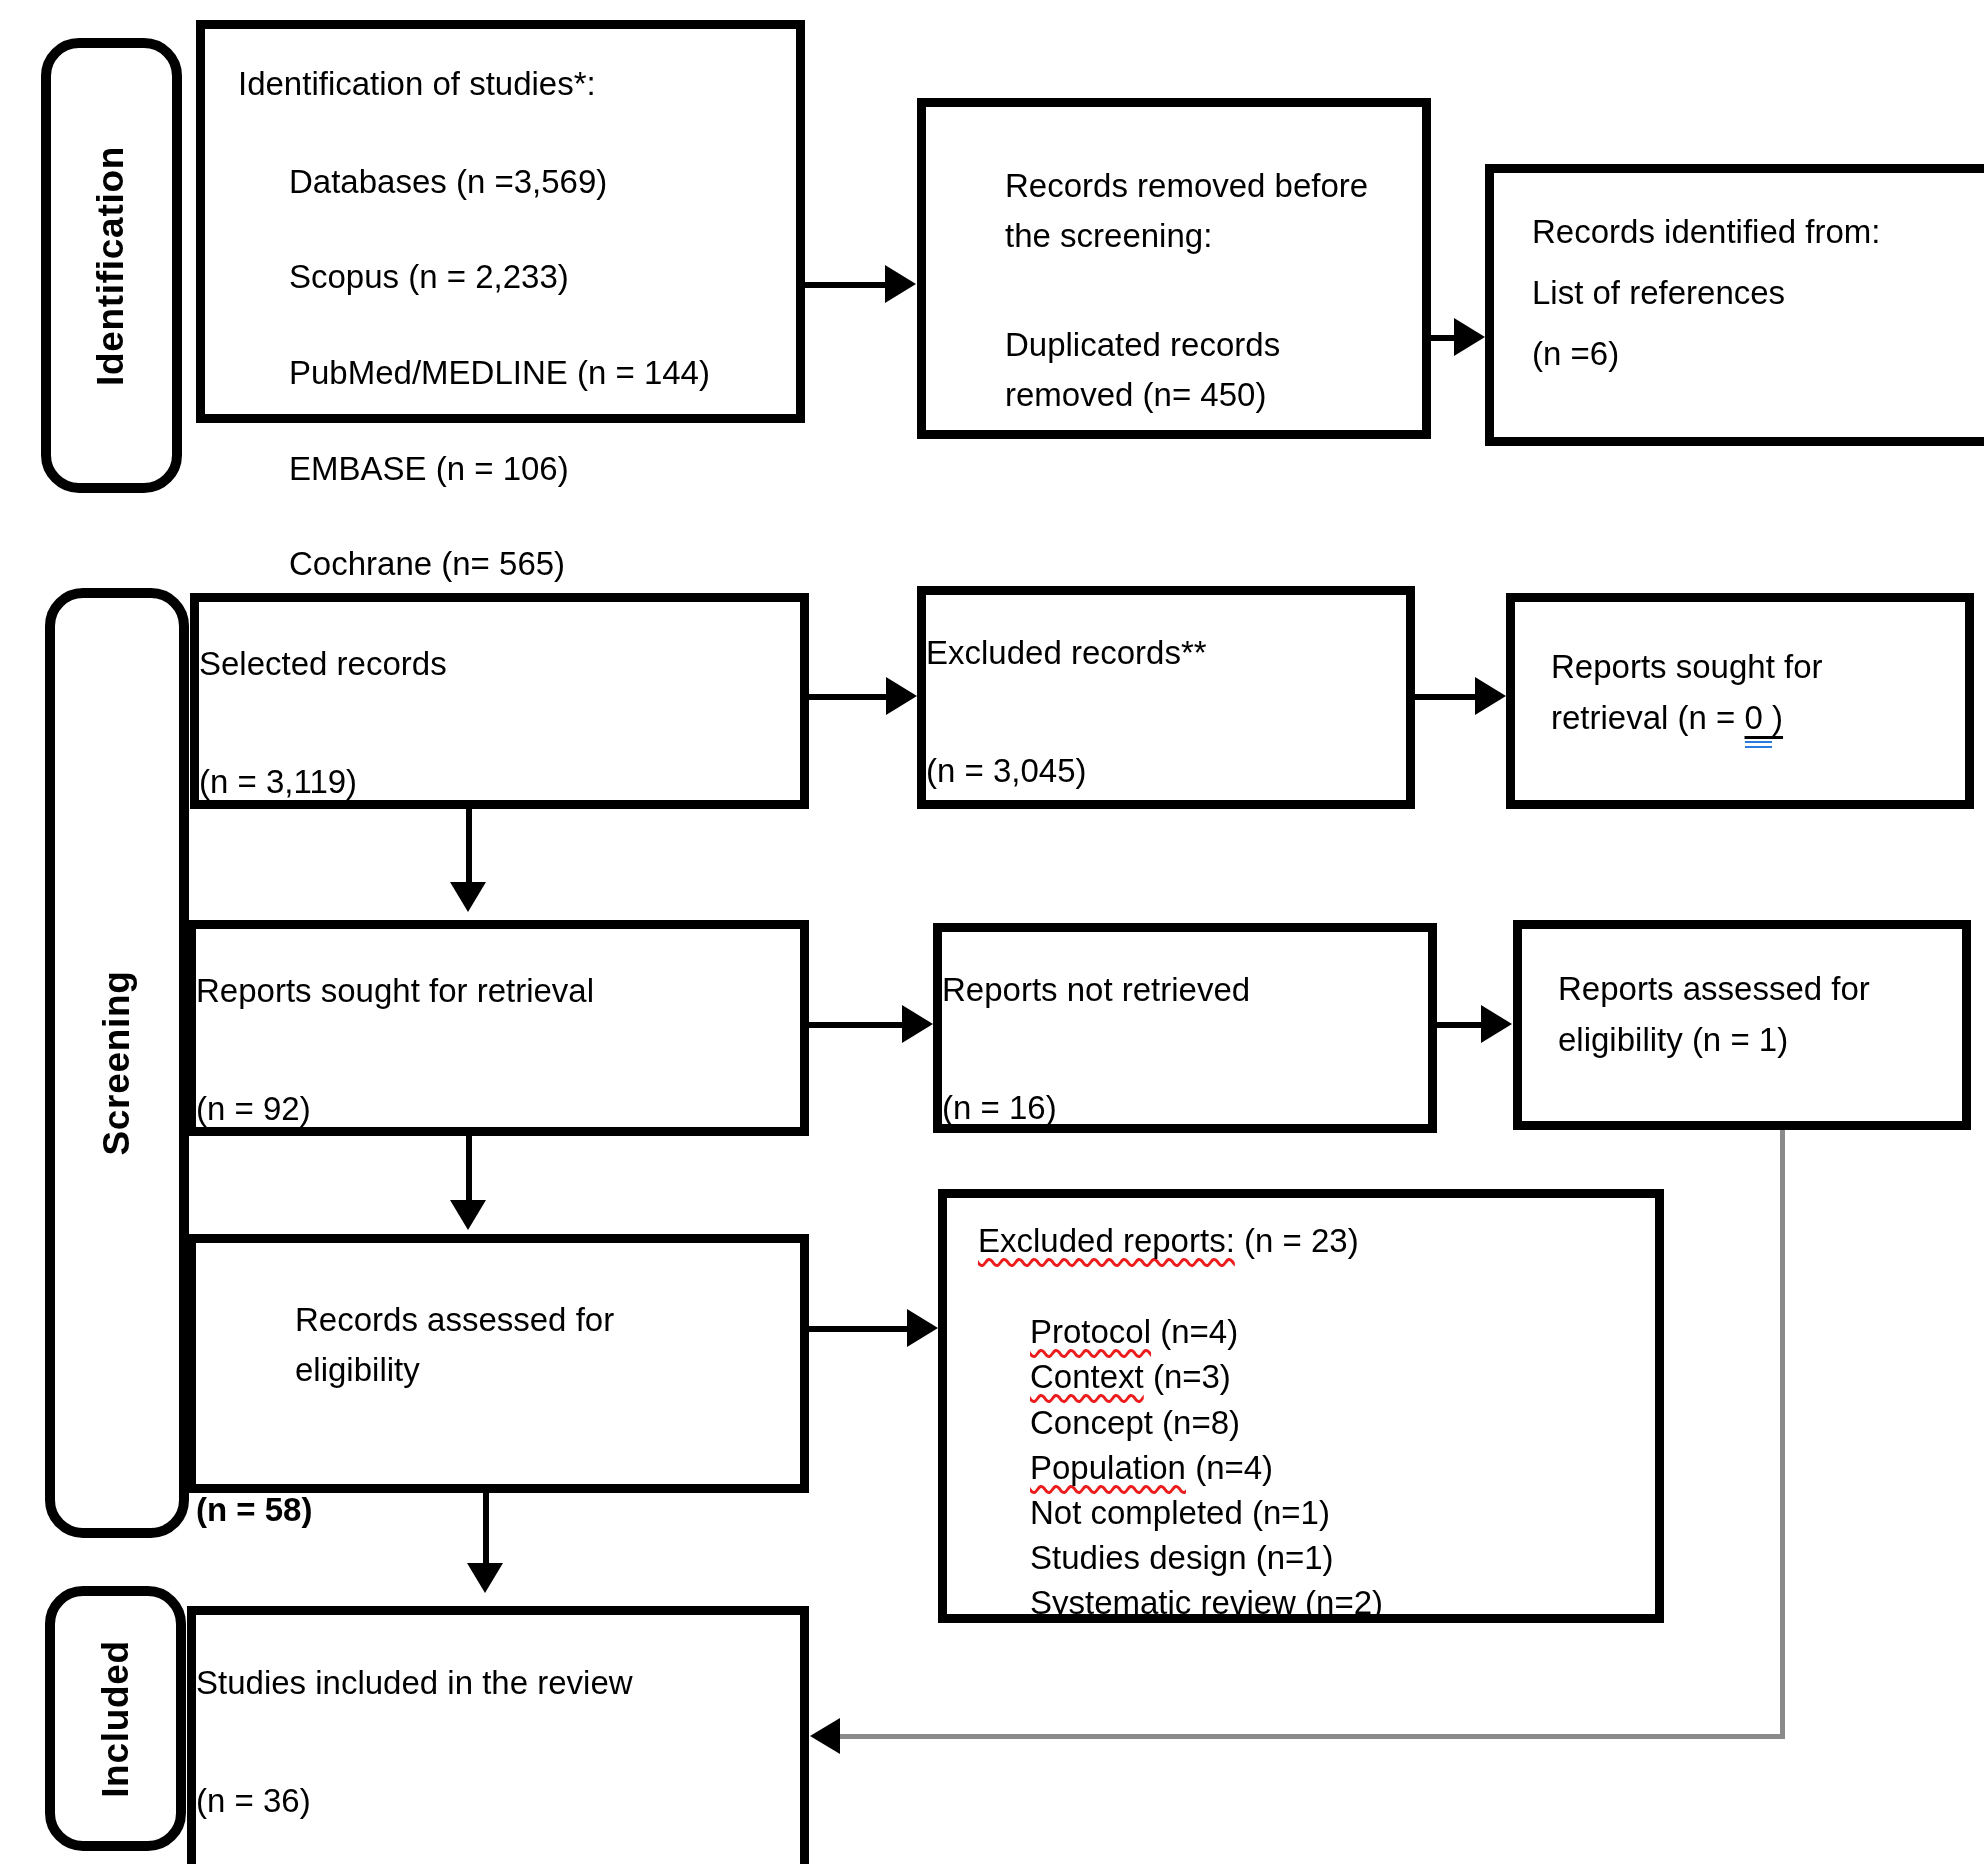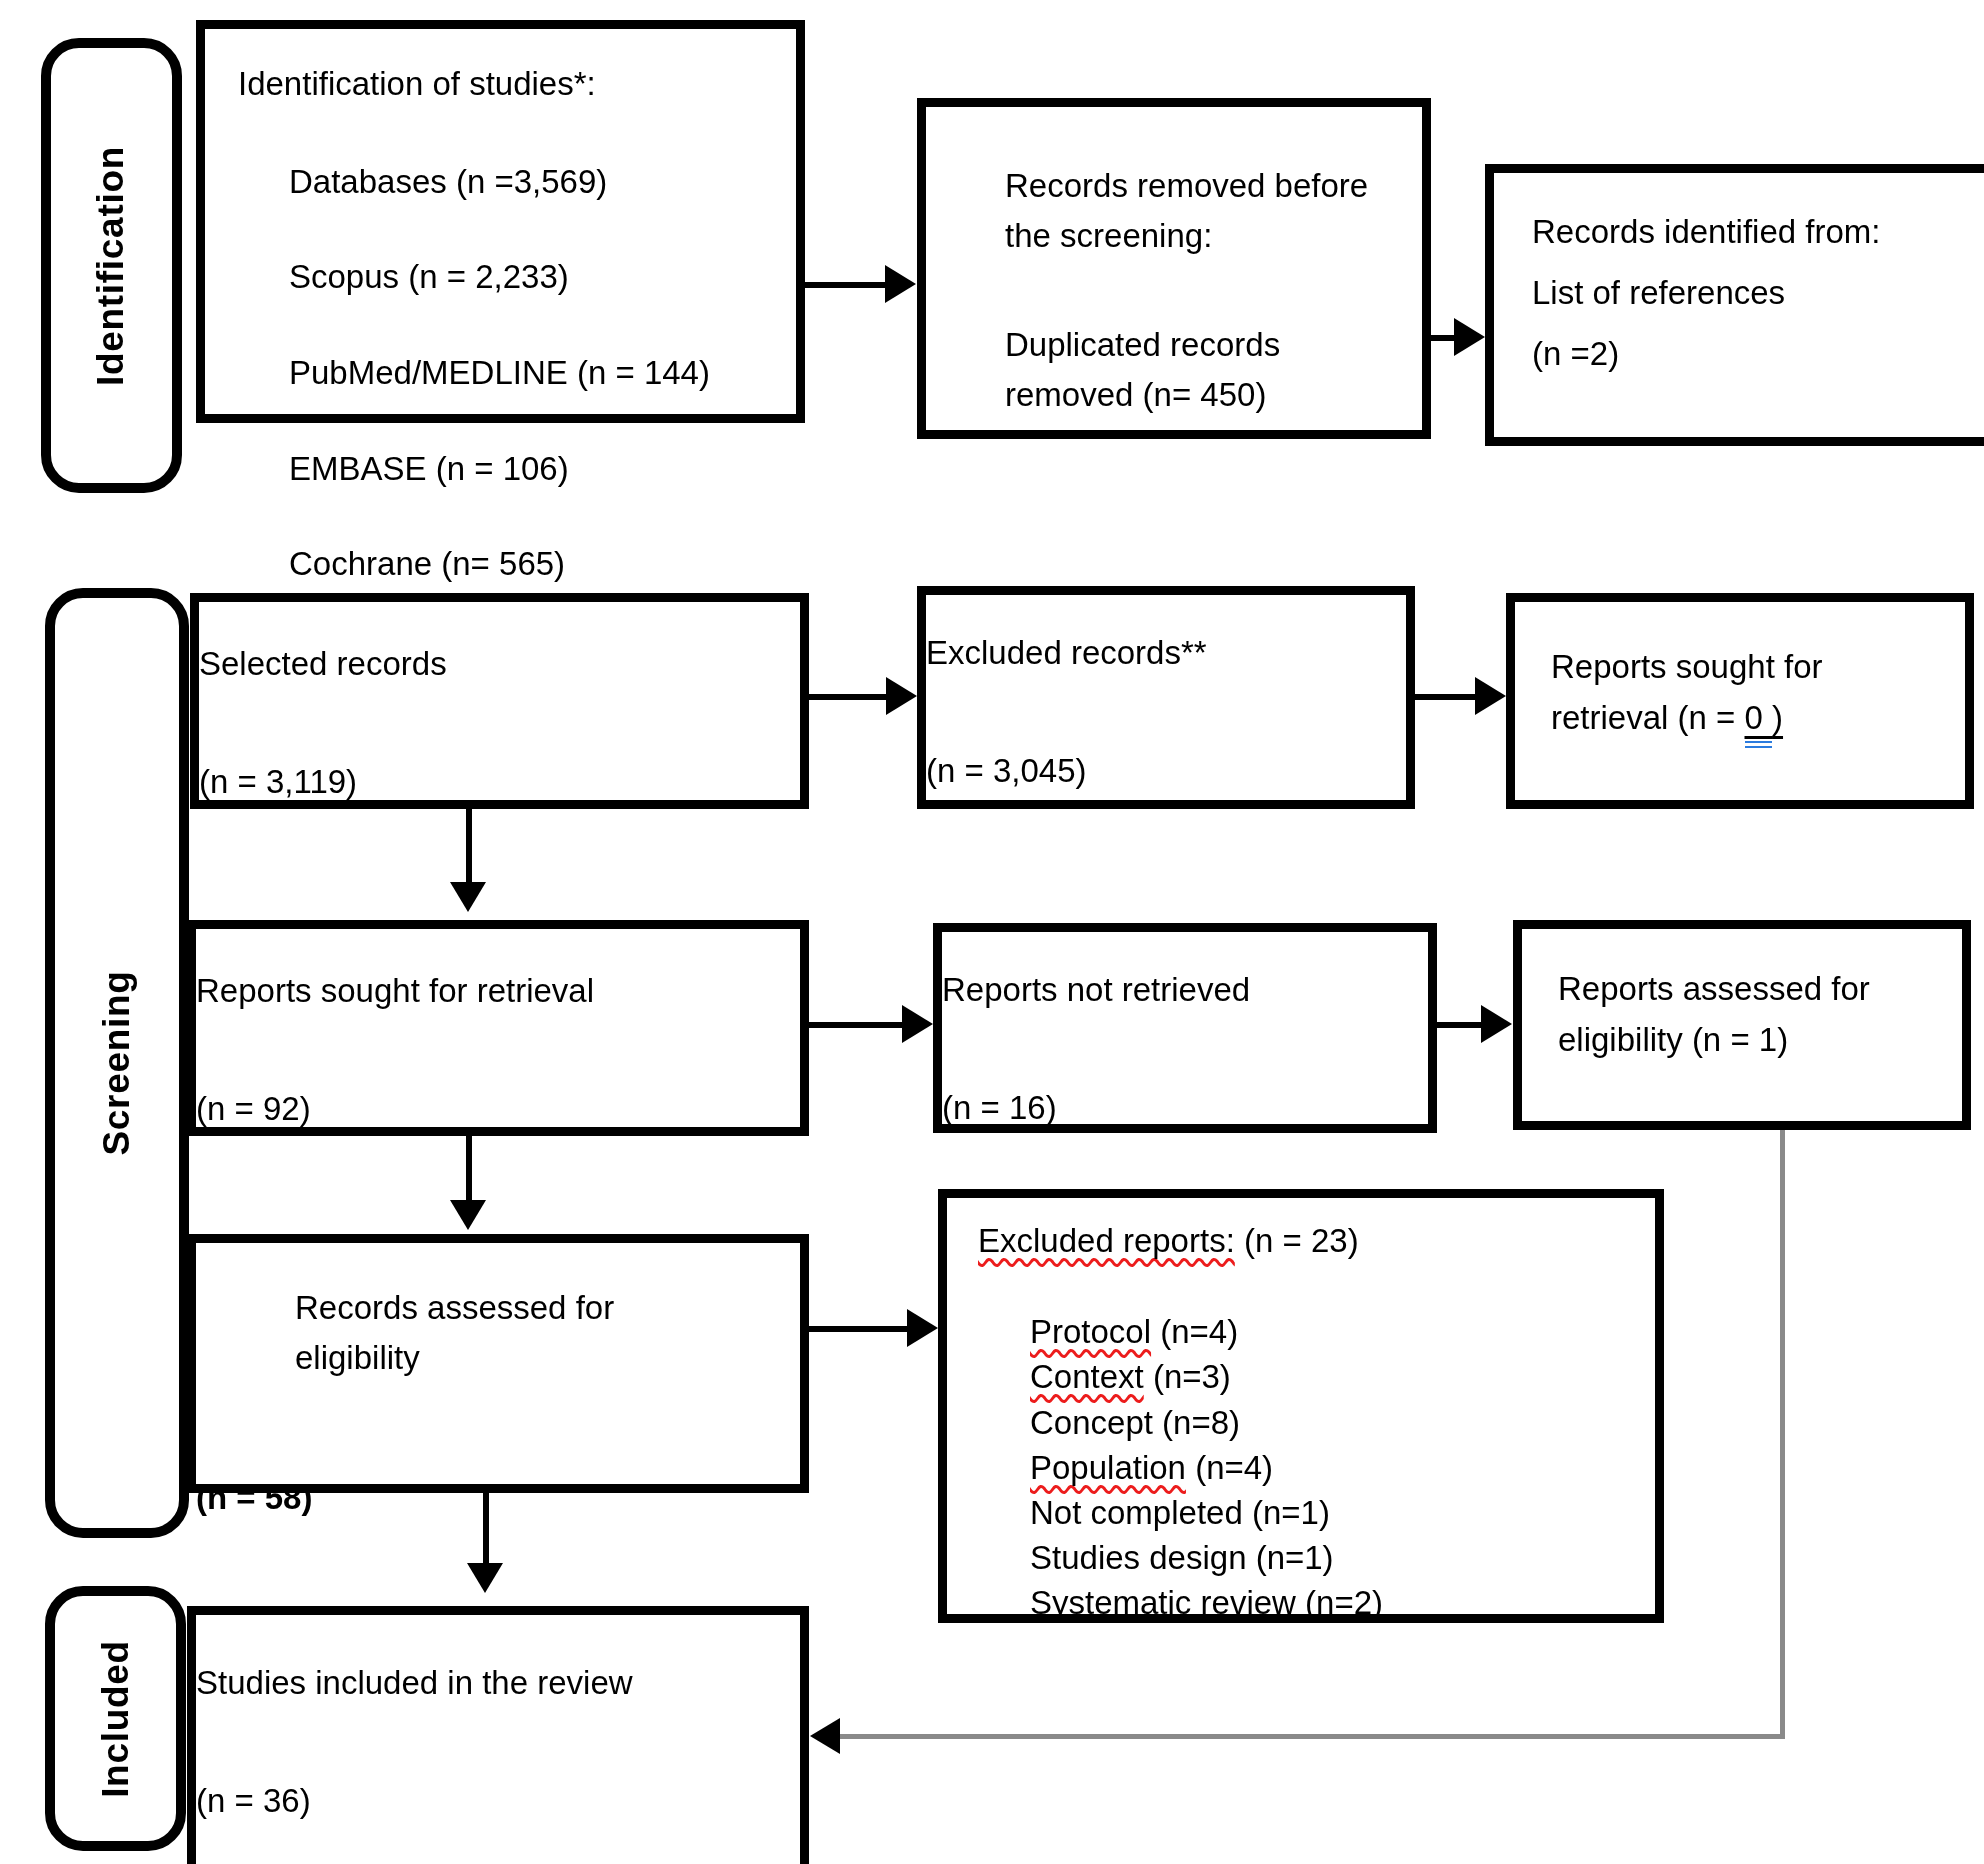--- a/index.html
+++ b/index.html
@@ -43,21 +43,21 @@
   #b-sources .item{padding-left:51px;margin-bottom:56px;line-height:1.2;}
   #b-removed{padding:54px 36px 0 79px;line-height:1.5;}
   #b-removed .l1{margin-bottom:60px;}
   #b-refs{padding:27.5px 13px 0 38px;line-height:1.85;}
   #b-selected{padding-top:41px;}
   #b-excluded{padding-top:37px;}
   #b-sought0{padding:39px 29.5px 0 36px;line-height:1.55;}
   #b-sought74{padding-top:41px;}
   #b-notretrieved{padding-top:37px;}
   #b-assessed1{padding:34px 23px 7px 36px;line-height:1.55;}
-  #b-records58{padding-top:40px;}
+  #b-records58{padding-top:52px;}
   #b-records58 .lbl{max-width:406px;margin:0 auto;line-height:1.5;}
   #b-records58 .cnt{margin-top:95px;font-weight:bold;}
   #b-exreports{padding:22px 16.4px 0 31px;}
   #b-exreports .hd{margin-bottom:48px;}
   #b-exreports .reason{padding-left:52px;line-height:1.37;}
   #b-included36{padding-top:47px;}
   
   .sq{
     text-decoration-line:underline;
     text-decoration-style:wavy;
@@ -127,21 +127,21 @@
   </div>
 
   <div class="box" id="b-removed" style="left:917px;top:98px;width:514px;height:341px;">
     <div class="l1">Records removed before the screening:</div>
     <div>Duplicated records removed (n= 450)</div>
   </div>
 
   <div class="box" id="b-refs" style="left:1485px;top:164px;width:522px;height:282px;">
     <div>Records identified from:</div>
     <div>List of references</div>
-    <div>(n =2)</div>
+    <div>(n =6)</div>
   </div>
 
   <div class="box center" id="b-selected" style="left:190px;top:593px;width:619px;height:216px;">
     <div class="gap-lg">Selected records</div>
     <div>(n = 3,119)</div>
   </div>
 
   <div class="box center" id="b-excluded" style="left:917px;top:586px;width:498px;height:223px;">
     <div class="gap-lg">Excluded records**</div>
     <div>(n = 3,045)</div>

